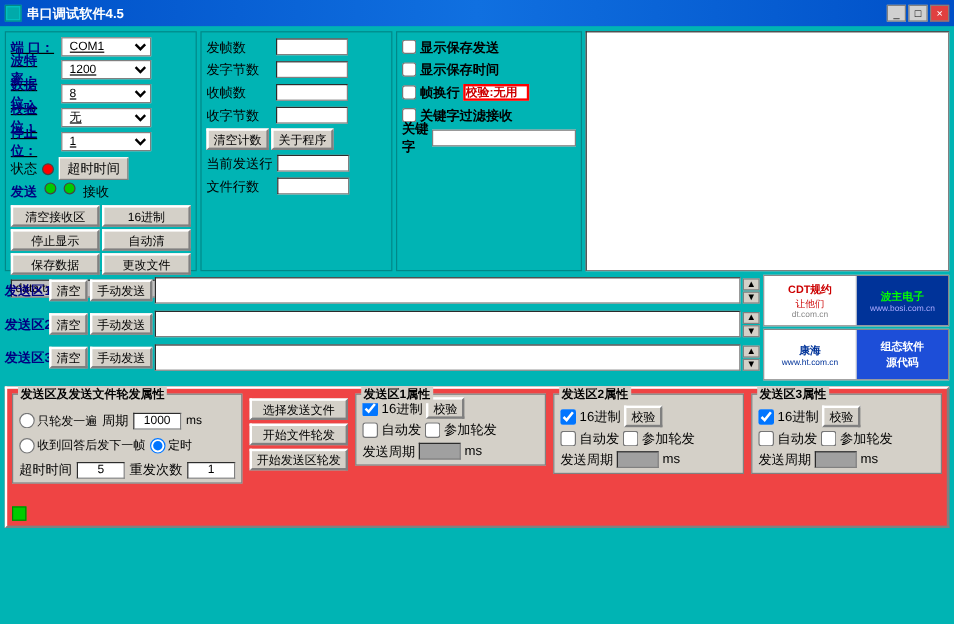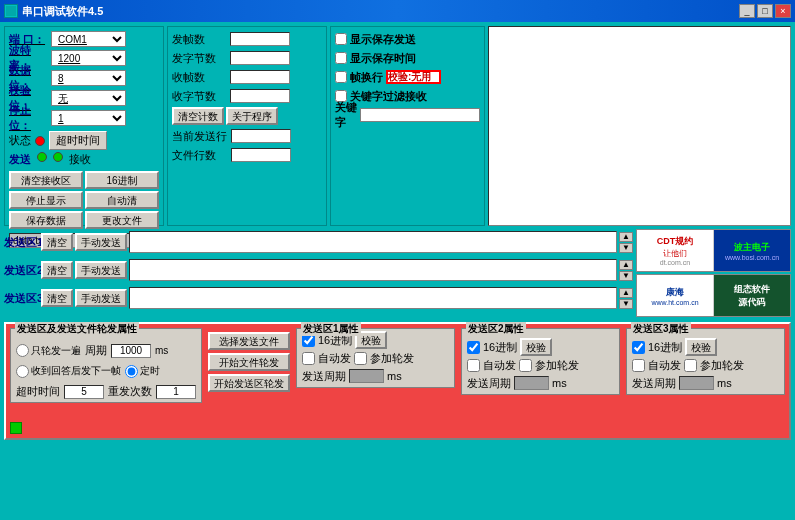--- a/index.html
+++ b/index.html
@@ -369,21 +369,21 @@
       background: white;
       display: flex;
       flex-direction: column;
       align-items: center;
       justify-content: center;
       padding: 2px;
       border-right: 1px solid #ccc;
     }
     .ad-kh-right {
       flex: 1;
-      background: #14532d;
+      background: #1d4ed8;
       display: flex;
       flex-direction: column;
       align-items: center;
       justify-content: center;
       padding: 2px;
     }
     .kh-text { font-size: 9px; color: #003399; font-weight: bold; }
     .kh-sub { font-size: 7px; color: #003399; }
     .code-text { font-size: 9px; color: white; font-weight: bold; text-align: center; }
 

